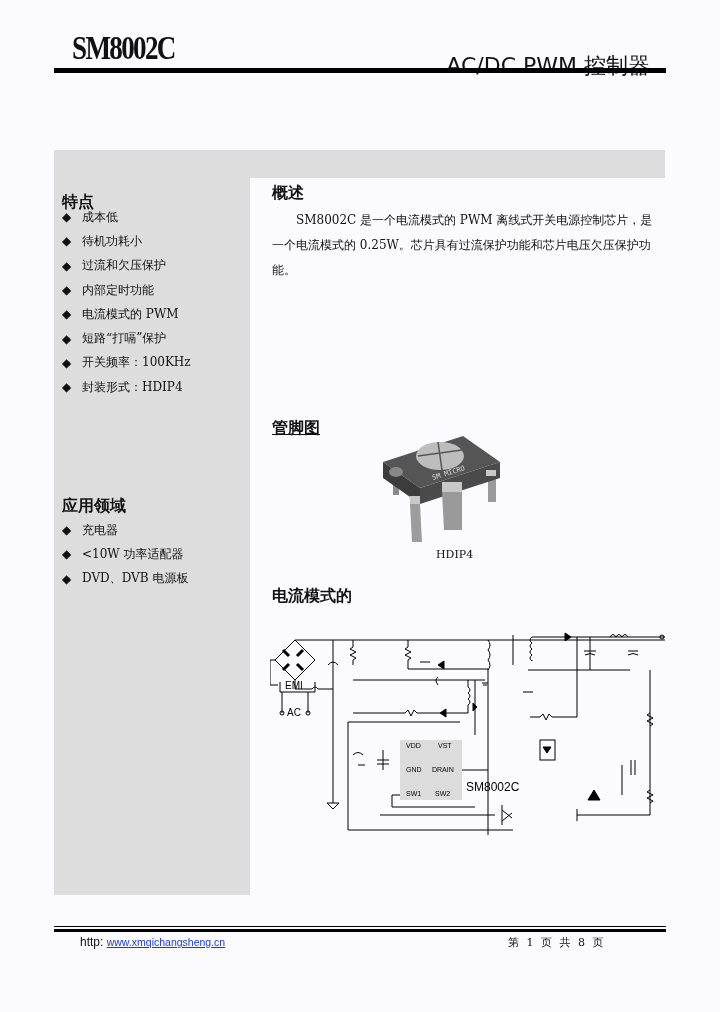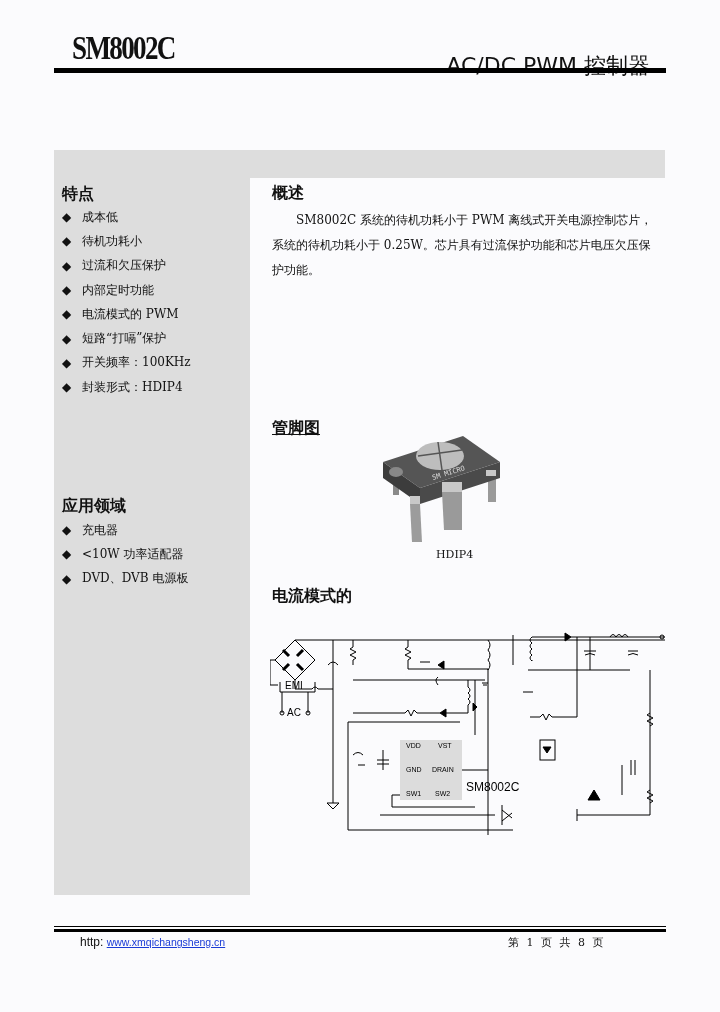--- a/index.html
+++ b/index.html
@@ -27,21 +27,21 @@
 </head>
 <body>
 
 <div class="abs title-left">SM8002C</div>
 <div class="abs title-right">AC/DC PWM 控制器</div>
 <div class="abs rule-top"></div>
 
 <div class="abs band"></div>
 <div class="abs leftcol"></div>
 
-<div class="abs sec-title" style="left:62px;top:184px;">特点</div>
+<div class="abs sec-title" style="left:62px;top:192px;">特点</div>
 <ul class="abs bullet-list" style="left:54px;top:205px;width:196px;">
   <li>
       <span class="dia">◆</span>
       <span class="txt">成本低</span>
     </li>
   <li>
       <span class="dia">◆</span>
       <span class="txt">待机功耗小</span>
     </li>
   <li>
@@ -80,21 +80,21 @@
       <span class="dia">◆</span>
       <span class="txt">&lt;10W 功率适配器</span>
     </li>
   <li>
       <span class="dia">◆</span>
       <span class="txt">DVD、DVB 电源板</span>
     </li>
 </ul>
 
 <div class="abs sec-title" style="left:272px;top:183px;">概述</div>
-<div class="abs para">SM8002C 系统的待机功耗小于 PWM 离线式开关电源控制芯片，系统的待机功耗小于 0.25W。芯片具有过流保护功能和芯片电压欠压保护功能。</div>
+<div class="abs para">SM8002C 是一个电流模式的 PWM 离线式开关电源控制芯片，是一个电流模式的 0.25W。芯片具有过流保护功能和芯片电压欠压保护功能。</div>
 
 <div class="abs sec-title" style="left:272px;top:418px;text-decoration:underline;">管脚图</div>
 <svg class="abs" style="left:378px;top:432px;" width="125" height="115" viewBox="0 0 125 115">
 
   <rect x="15" y="45" width="6" height="18" fill="#8a8a8a"></rect>
   <rect x="110" y="40" width="8" height="30" fill="#9a9a9a"></rect>
 
   <polygon points="5,30 85,4 122,30 42,56" fill="#555"></polygon>
   <polygon points="5,30 42,56 42,72 5,46" fill="#3c3c3c"></polygon>
   <polygon points="42,56 122,30 122,46 42,72" fill="#4a4a4a"></polygon>

